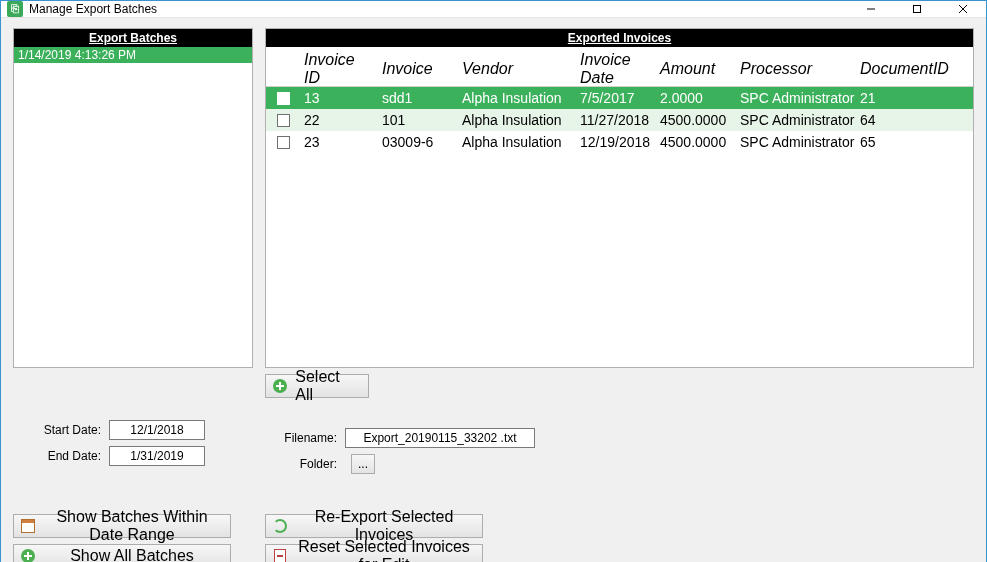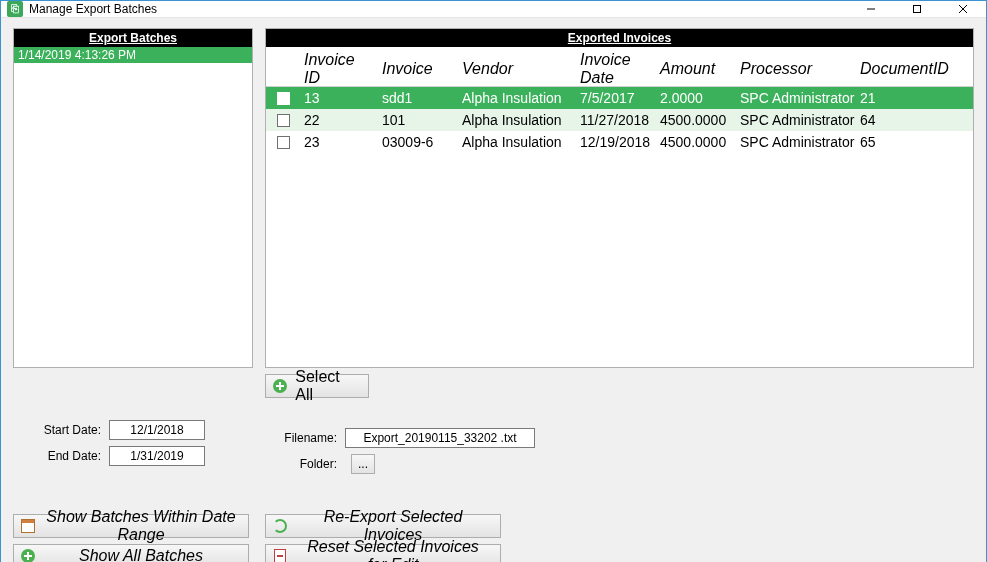--- a/index.html
+++ b/index.html
@@ -142,21 +142,21 @@
     display: flex; align-items: center;
     padding: 0 10px 0 6px;
     font-size: 16px;
     cursor: pointer;
     gap: 8px;
   }
   .btn .bicon {
     width: 16px; height: 16px;
     display: flex; align-items: center; justify-content: center;
   }
-  .btn.wide { width: 236px; justify-content: center; font-style: italic; }
+  .btn.wide { width: 218px; justify-content: center; }
   .btn.wide .blabel { flex: 1; text-align: center; }
 
   .icon-plus { width:14px; height:14px; border-radius:50%; background:#4caf50; position:relative; }
   .icon-plus::before, .icon-plus::after {
     content:""; position:absolute; background:#fff;
   }
   .icon-plus::before { left:3px; right:3px; top:6px; height:2px; }
   .icon-plus::after  { top:3px; bottom:3px; left:6px; width:2px; }
 
   .icon-x { width:14px; height:14px; border-radius:50%; background:#e53935; position:relative; }

